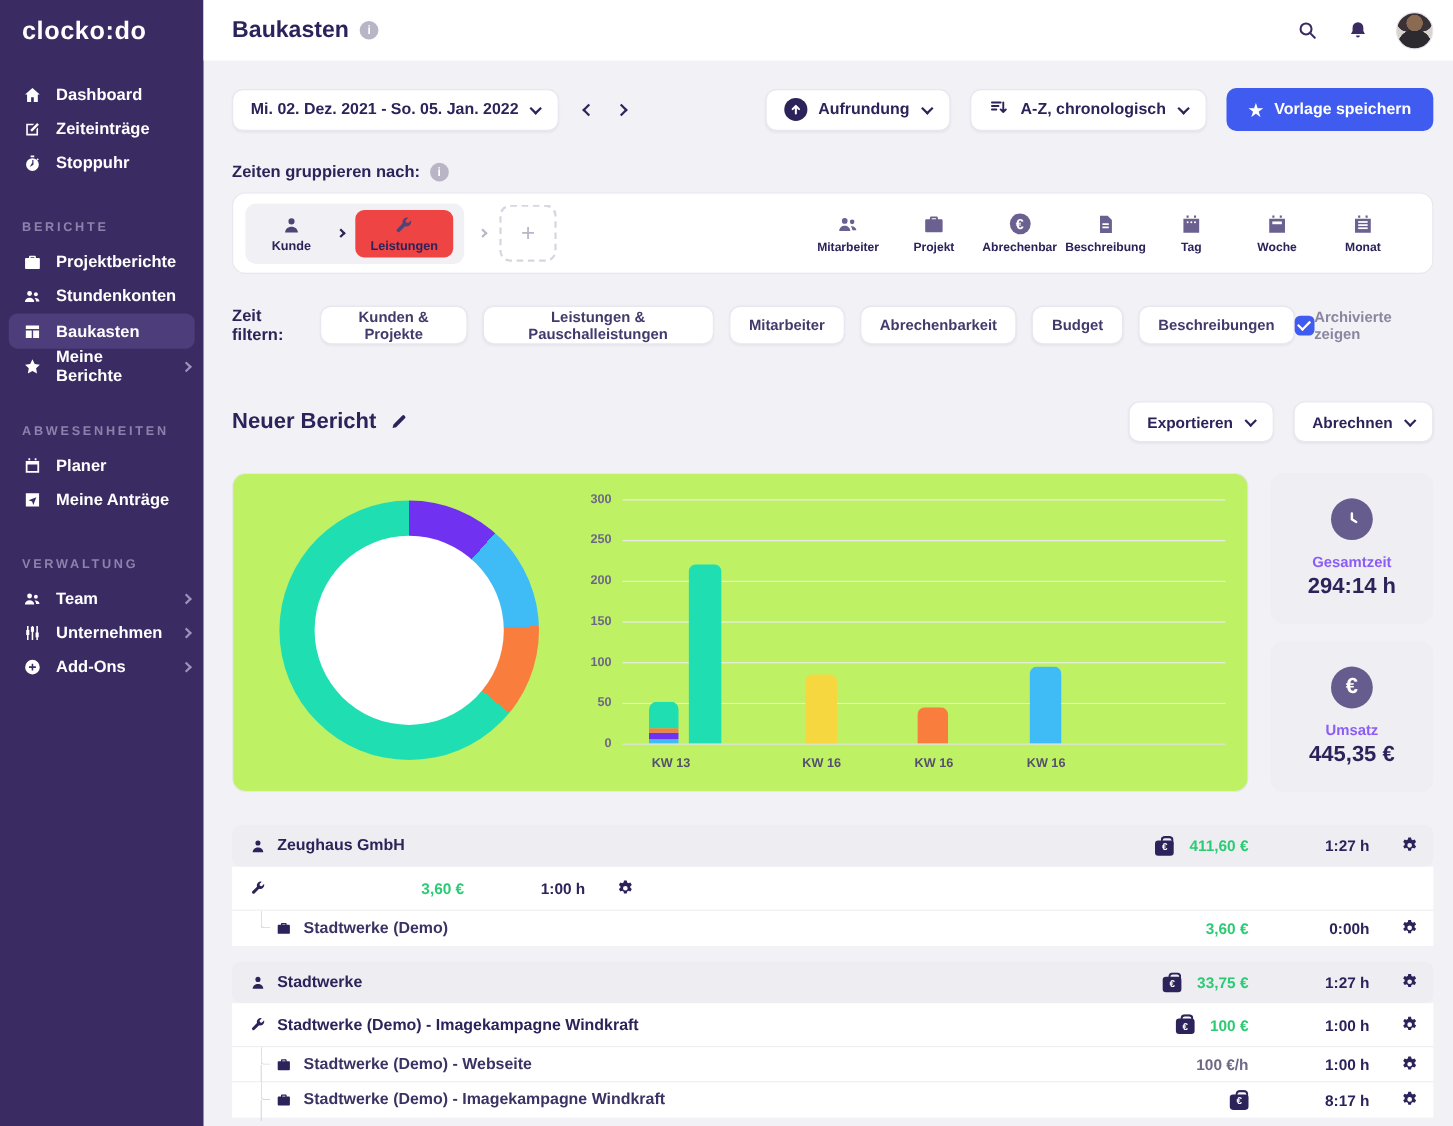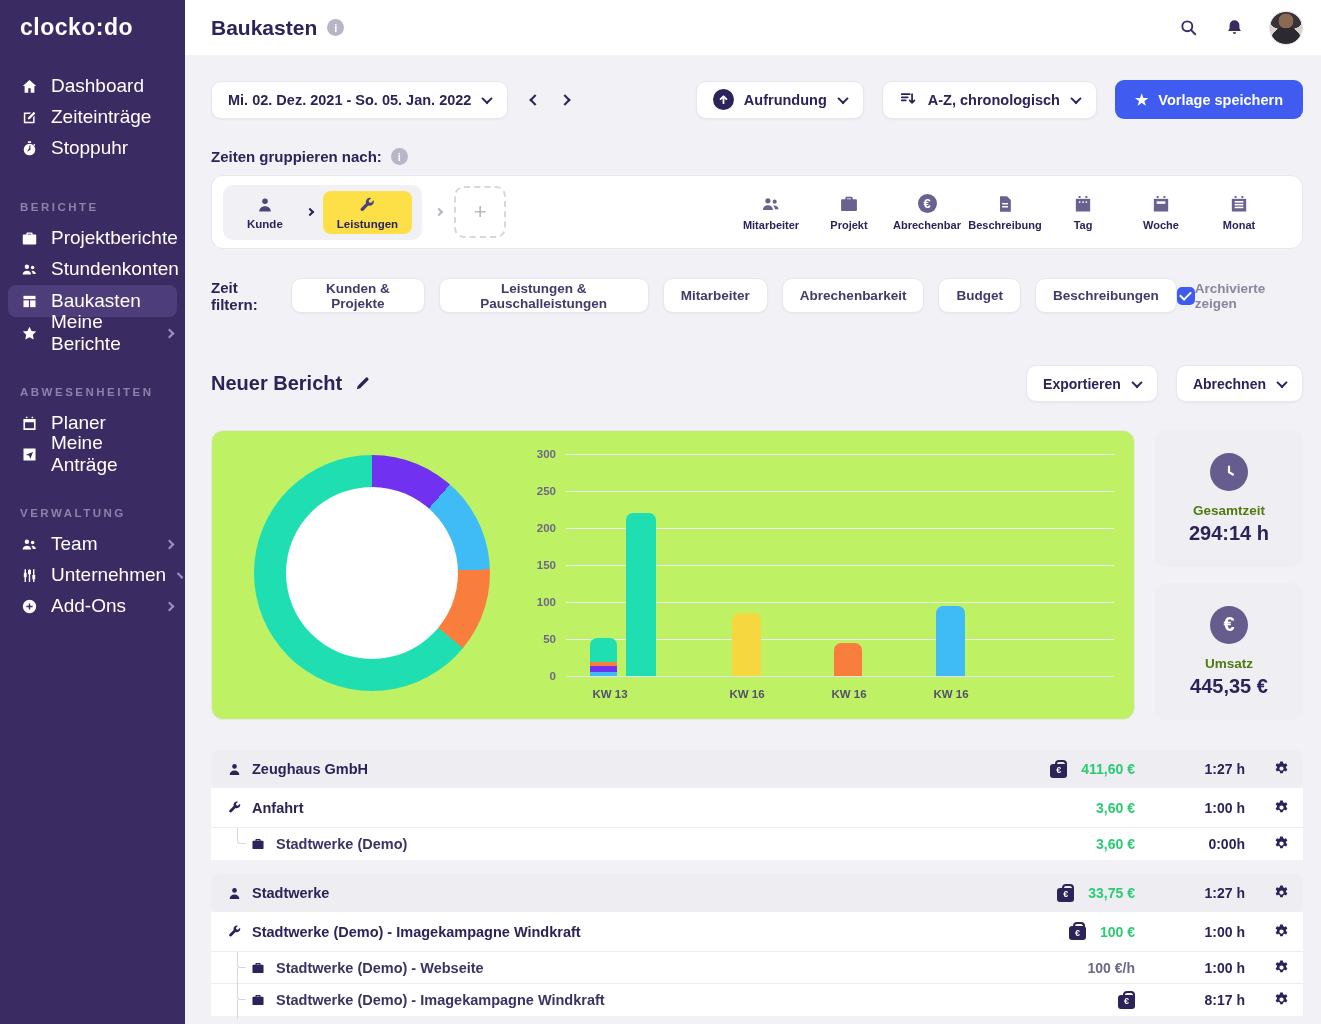--- a/index.html
+++ b/index.html
@@ -2,21 +2,21 @@
 <html><head>
 <meta charset="utf-8">
 <style>
   * { margin:0; padding:0; box-sizing:border-box; }
   html,body { width:1321px; height:1024px; overflow:hidden; }
   body { font-family:"Liberation Sans", sans-serif; color:#2b2359; background:#f2f1f5; display:flex; }
 
   
   .sidebar { width:185px; min-width:185px; background:#3b2b63; color:#fff; height:100%; padding-top:14px; }
   .logo { font-size:23px; font-weight:800; letter-spacing:.5px; padding:0 20px 30px; }
-  .nav-item { display:flex; align-items:center; gap:13px; height:30px; padding:0 12px 0 20px; font-size:19px; font-weight:400; cursor:pointer; position:relative; }
+  .nav-item { display:flex; align-items:center; gap:13px; height:30px; padding:0 12px 0 20px; font-size:15px; font-weight:700; cursor:pointer; position:relative; }
   .nav-item.active { background:#4d3d7a; border-radius:8px; margin:0 8px; padding-left:12px; height:32px; }
   .nav-item .nicon { width:18px; height:18px; display:inline-flex; align-items:center; justify-content:center; color:#fff; flex:none; }
   .nav-item .nicon svg { width:17px; height:17px; fill:currentColor; }
   .nav-section { margin:38px 0 10px; padding:0 20px; font-size:11.5px; font-weight:700; letter-spacing:2.5px; color:#8d82ab; }
   .nav-item + .nav-item { margin-top:1px; }
   .nav-item .chev-r { margin-left:auto; width:7px; height:7px; border-right:2px solid #9c92bb; border-bottom:2px solid #9c92bb; transform:rotate(-45deg); }
   .si-label { flex:1; }
 
   
   .main { flex:1; display:flex; flex-direction:column; height:100%; }
@@ -50,21 +50,21 @@
   .sort-ico svg { width:19px; height:19px; }
   .btn-primary { background:#3f5bf0; color:#fff; border:none; border-radius:9px; height:39px; padding:0 20px; font-size:14.5px; font-weight:700; display:inline-flex; align-items:center; gap:10px; cursor:pointer; margin-left:18px; font-family:inherit; }
   .btn-primary .star { font-size:15px; }
   .pill + .pill { margin-left:18px; }
 
   
   .group-label-row { display:flex; align-items:center; gap:9px; margin-top:29px; font-size:15px; font-weight:700; }
   .group-box { margin-top:10px; background:#fff; border:1px solid #e8e7ef; border-radius:12px; height:74px; display:flex; align-items:center; padding:0 24px 0 11px; }
   .chip-group { background:#f1f0f4; border-radius:10px; display:flex; align-items:center; padding:6px 10px; gap:10px; }
   .chip { display:flex; flex-direction:column; align-items:center; gap:3px; padding:5px 14px 4px; border-radius:8px; cursor:pointer; }
-  .chip.shaded { background:#fde047; }
+  .chip.shaded { background:#ef4444; }
   .chip .cicon { color:#4d4478; height:19px; display:flex; align-items:center; }
   .chip .cicon svg { width:18px; height:18px; fill:currentColor; }
   .chip .clabel { font-size:11.5px; font-weight:700; color:#2b2359; }
   .chip-sep { width:6px; height:6px; border-right:2.2px solid #2b2359; border-bottom:2.2px solid #2b2359; transform:rotate(-45deg); }
   .chip-sep.muted { border-color:#b9b6c6; margin:0 12px 0 14px; }
   .add-slot { width:52px; height:52px; border:2px dashed #d7d5e0; border-radius:10px; display:flex; align-items:center; justify-content:center; color:#b9b6c6; font-size:22px; font-weight:400; cursor:pointer; }
   .avail { margin-left:auto; display:flex; align-items:flex-start; gap:0; }
   .avail-item { display:flex; flex-direction:column; align-items:center; gap:5px; width:78px; cursor:pointer; }
   .avail-item .aicon { color:#6b6191; height:20px; display:flex; align-items:center; }
   .avail-item .aicon svg { width:20px; height:20px; fill:currentColor; }
@@ -98,21 +98,21 @@
   .gridline.zero { background:#e3e2ea; }
   .ytick { position:absolute; right:100%; margin-right:10px; transform:translateY(-50%); font-size:11.5px; font-weight:600; color:#6d6887; }
   .bar { position:absolute; bottom:0; border-radius:7px 7px 0 0; overflow:hidden; }
   .bar .seg { position:absolute; left:0; right:0; }
   .catlabel { position:absolute; top:100%; margin-top:12px; transform:translateX(-50%); font-size:11.5px; font-weight:700; color:#55506e; }
 
   .summary-col { display:flex; flex-direction:column; gap:16px; }
   .sum-card { width:148px; height:137px; background:#efeef3; border-radius:12px; display:flex; flex-direction:column; align-items:center; justify-content:center; gap:4px; }
   .sum-disc { width:38px; height:38px; border-radius:50%; background:#665c8e; color:#fff; display:flex; align-items:center; justify-content:center; margin-bottom:8px; font-size:20px; font-weight:700; }
   .sum-disc svg { width:22px; height:22px; }
-  .sum-label { font-size:13.5px; font-weight:600; color:#4d7c0f; }
+  .sum-label { font-size:13.5px; font-weight:600; color:#8b5cf6; }
   .sum-value { font-size:20px; font-weight:800; color:#2b2359; }
 
   
   .report-table { margin-top:30px; }
   .trow { display:flex; align-items:center; position:relative; padding:0 12px 0 14px; }
   .trow.group { background:#eeedf2; border-radius:8px; height:38px; margin-top:14px; }
   .trow.group:first-child { margin-top:0; }
   .trow.item { background:#fff; height:40px; }
   .trow.sub { background:#fff; height:32px; padding-left:38px; }
   .trow.bordered { border-bottom:1px solid #ececf1; }
@@ -534,21 +534,20 @@
           <span class="gear"><svg viewBox="0 0 24 24">
               <path fill-rule="evenodd" d="M10.2 2h3.6l.5 2.6c.6.2 1.2.6 1.7 1l2.5-1 1.8 3.1-2 1.7a7.2 7.2 0 010 2l2 1.7-1.8 3.1-2.5-1c-.5.4-1.1.8-1.7 1l-.5 2.6h-3.6l-.5-2.6c-.6-.2-1.2-.6-1.7-1l-2.5 1-1.8-3.1 2-1.7a7.2 7.2 0 010-2l-2-1.7L5.5 4.6l2.5 1c.5-.4 1.1-.8 1.7-1zM12 9a3 3 0 100 6 3 3 0 000-6z"></path>
             </svg></span>
         </div>
         <div class="trow item bordered">
           <span class="ricon">
             <svg viewBox="0 0 24 24">
               <path d="M21.2 7.4a5.7 5.7 0 01-7.5 5.4L7 19.5a2.2 2.2 0 01-3.1-3.1l6.7-6.7a5.7 5.7 0 017-7.1L14.3 5.9l.6 2.6 2.6.6 3.3-3.3c.3.5.4 1 .4 1.6z"></path>
             </svg>
           </span>
-          <span class="rlabel">Anfahrt</span>
           <span class="money-cell">
             <span class="money green">3,60 €</span>
           </span>
           <span class="time">1:00 h</span>
           <span class="gear"><svg viewBox="0 0 24 24">
               <path fill-rule="evenodd" d="M10.2 2h3.6l.5 2.6c.6.2 1.2.6 1.7 1l2.5-1 1.8 3.1-2 1.7a7.2 7.2 0 010 2l2 1.7-1.8 3.1-2.5-1c-.5.4-1.1.8-1.7 1l-.5 2.6h-3.6l-.5-2.6c-.6-.2-1.2-.6-1.7-1l-2.5 1-1.8-3.1 2-1.7a7.2 7.2 0 010-2l-2-1.7L5.5 4.6l2.5 1c.5-.4 1.1-.8 1.7-1zM12 9a3 3 0 100 6 3 3 0 000-6z"></path>
             </svg></span>
         </div>
         <div class="trow sub">
           <span class="elbow"></span>

